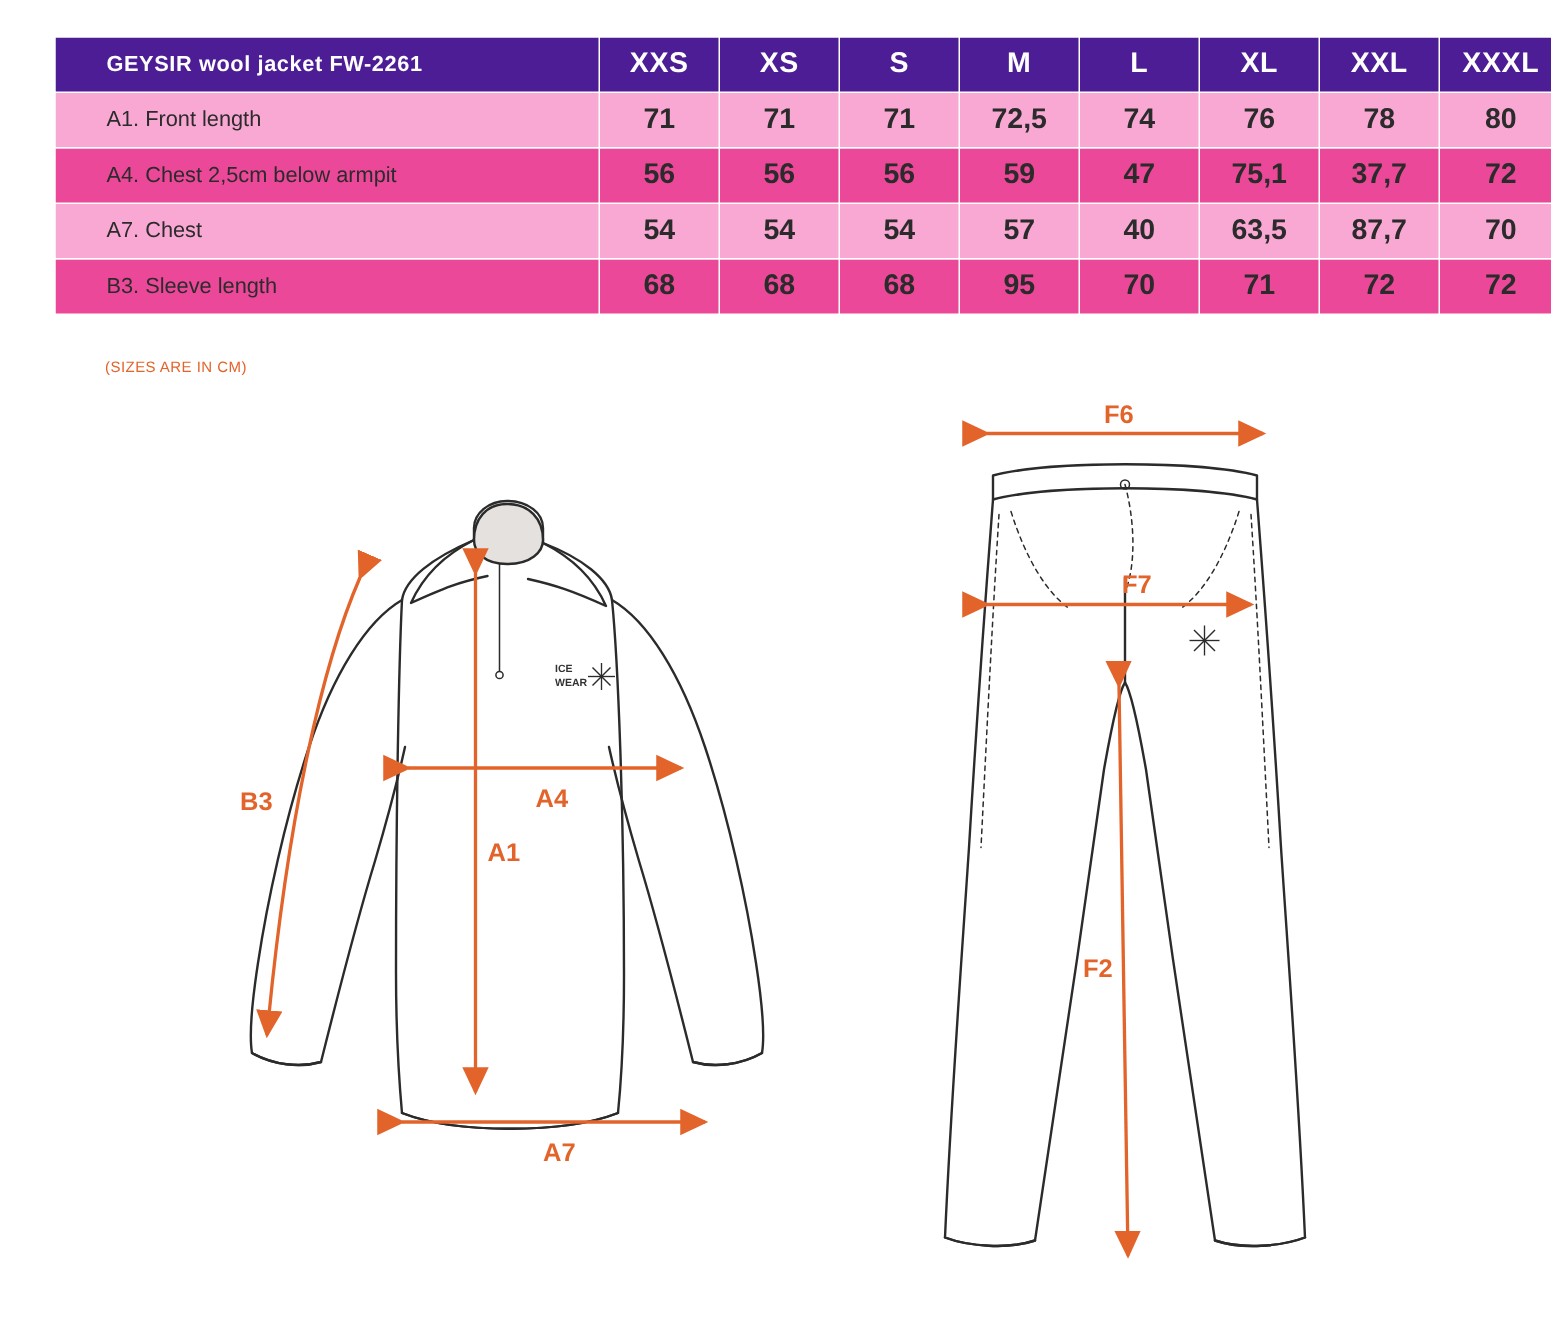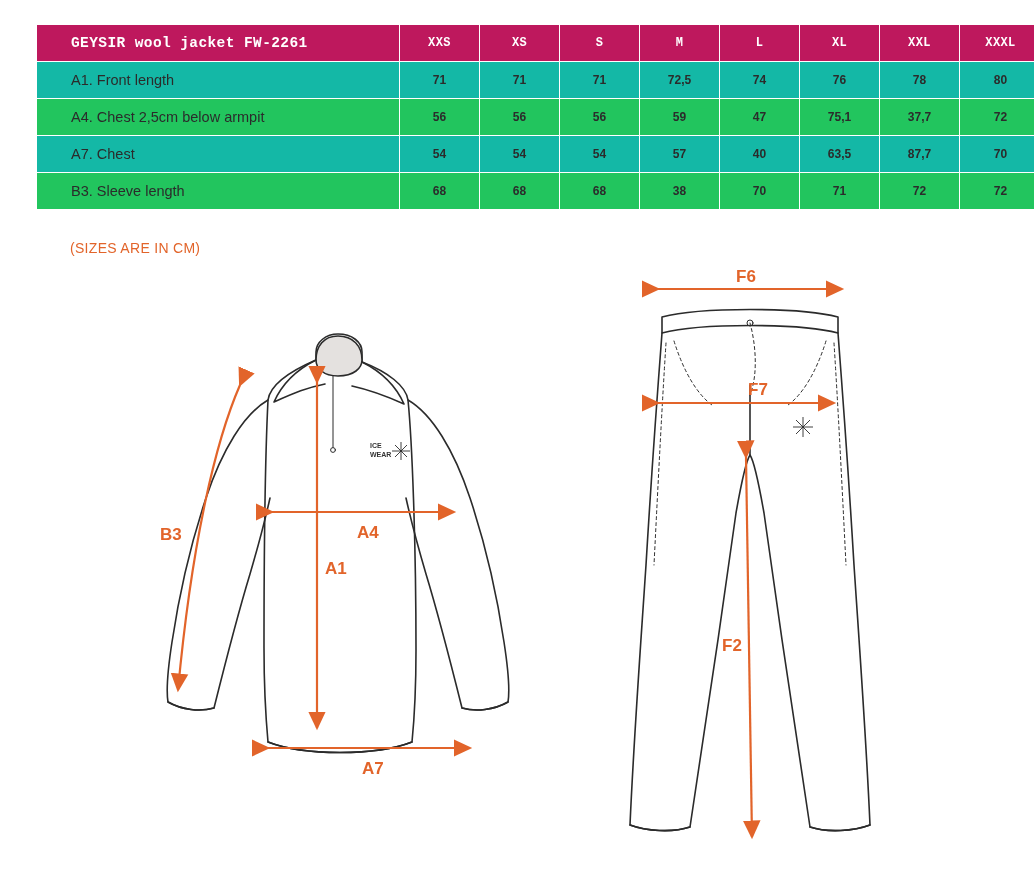--- a/index.html
+++ b/index.html
@@ -25,58 +25,57 @@
   }
   table.size-table {
     border-collapse: collapse;
     width: 962px;
     table-layout: fixed;
   }
   table.size-table th,
   table.size-table td {
     height: 36px;
     padding: 0;
-    font-size: 12px;
+    font-size: 19px;
     font-weight: bold;
     border: 1px solid #ffffff;
   }
   table.size-table thead th {
-    background: #be185d;
+    background: #4c1d95;
     color: #ffffff;
     text-align: center;
     letter-spacing: 0.4px;
-    font-family: Liberation Mono, monospace;
   }
   table.size-table thead th.first {
     text-align: left;
     padding-left: 34px;
     font-weight: bold;
     font-size: 14.5px;
   }
   table.size-table tbody td {
-    background: #14b8a6;
+    background: #f9a8d4;
     color: #2b2b2b;
     text-align: center;
     font-weight: bold;
   }
   table.size-table tbody tr.alt td {
-    background: #22c55e;
+    background: #ec4899;
   }
   table.size-table tbody td.first {
     text-align: left;
     padding-left: 34px;
     font-weight: normal;
     font-size: 14.5px;
   }
   .units {
     position: absolute;
     left: 70px;
     top: 240px;
     color: #e2642a;
-    font-size: 14px;
+    font-size: 10px;
     letter-spacing: 0.3px;
   }
 
   
   .figures {
     position: absolute;
     left: 0;
     top: 265px;
     width: 1034px;
     height: 610px;
@@ -150,21 +149,21 @@
         <td>40</td>
         <td>63,5</td>
         <td>87,7</td>
         <td>70</td>
       </tr>
       <tr class="alt">
         <td class="first">B3. Sleeve length</td>
         <td>68</td>
         <td>68</td>
         <td>68</td>
-        <td>38</td>
+        <td>95</td>
         <td>70</td>
         <td>71</td>
         <td>72</td>
         <td>72</td>
       </tr>
     </tbody>
   </table>
 </div>
 
 <div class="units">(SIZES ARE IN CM)</div>

